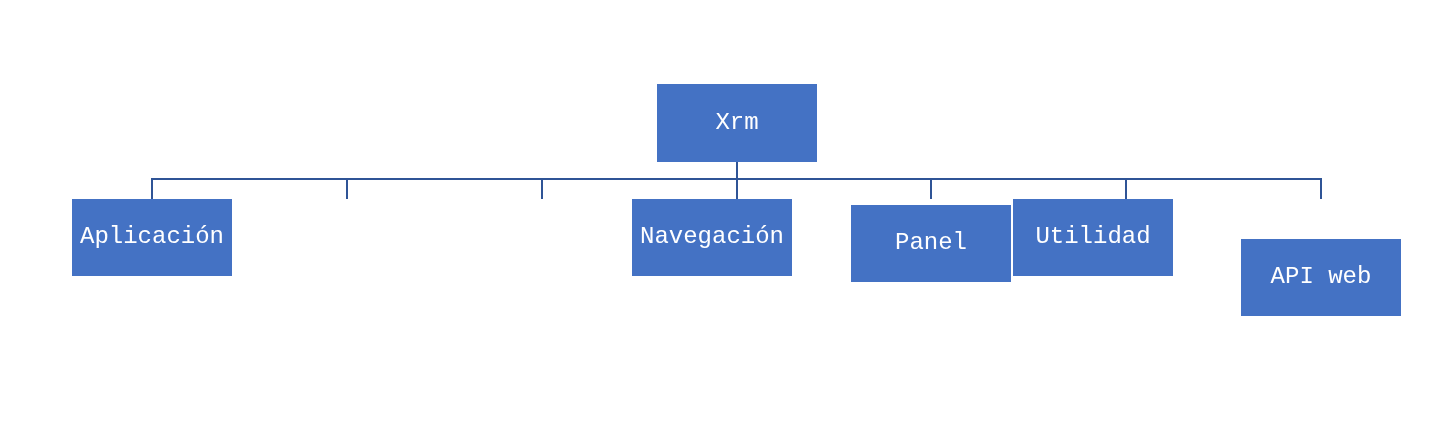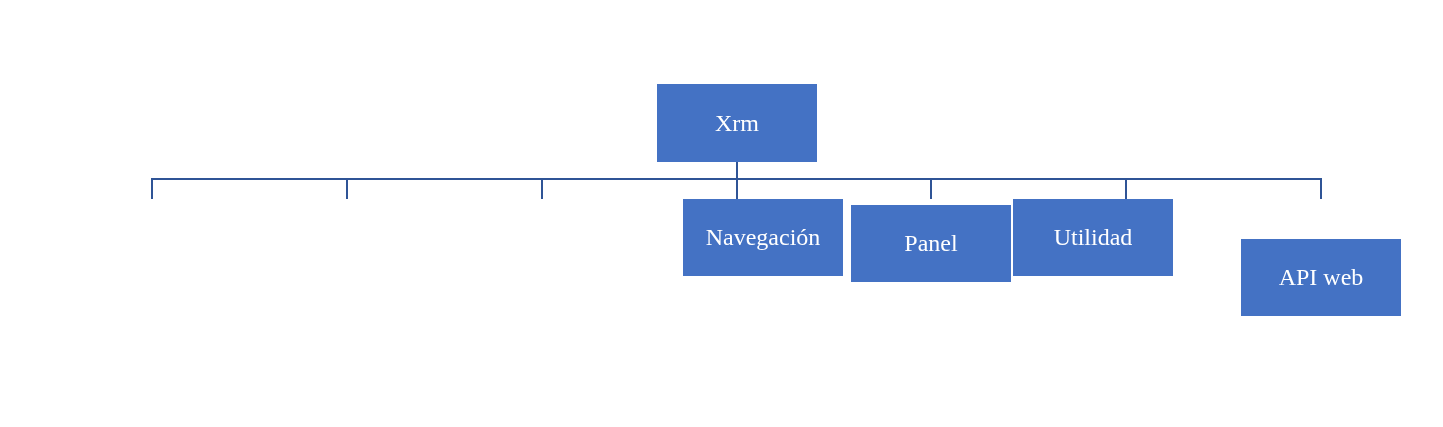--- a/index.html
+++ b/index.html
@@ -6,21 +6,21 @@
     margin: 0;
     padding: 0;
     background: #ffffff;
   }
   .canvas {
     position: relative;
     width: 1443px;
     height: 427px;
     background: #ffffff;
     overflow: hidden;
-    font-family: Liberation Serif, serif;
+    font-family: Liberation Mono, monospace;
     border-radius: 26px;
   }
   .node {
     position: absolute;
     background: var(--node-fill, #4472C4);
     color: var(--node-text, #ffffff);
     display: flex;
     align-items: center;
     justify-content: center;
     font-size: 24px;
@@ -36,21 +36,21 @@
   .connector {
     position: absolute;
     background: var(--connector, #2F5496);
   }
   
   .root-node      { left: 657px; top: 84px;  width: 160px; height: 78px; }
   .child          { top: 199px;  width: 160px; height: 77px; }
   .child-0 { left: 72px; }
   .child-1 { left: 267px; }
   .child-2 { left: 462px; }
-  .child-3 { left: 683px; }
+  .child-3 { left: 632px; }
   .child-4 { left: 851px; margin-top: 6px; }
   .child-5 { left: 1013px; }
   .child-6 { left: 1241px; margin-top: 40px; }
   
   .rail      { left: 151px; top: 178px; width: 1171px; height: 2px; }
   .stub-root { left: 736px; top: 162px; width: 2px;  height: 37px; }
   .drop      { top: 179px; width: 2px; height: 20px; }
   .drop-0 { left: 151px; }
   .drop-1 { left: 346px; }
   .drop-2 { left: 541px; }
@@ -69,20 +69,23 @@
 
   <div class="connector stub-root"></div>
   <div class="connector rail"></div>
   <div class="connector drop drop-0"></div>
   <div class="connector drop drop-1"></div>
   <div class="connector drop drop-2"></div>
   <div class="connector drop drop-4"></div>
   <div class="connector drop drop-5"></div>
   <div class="connector drop drop-6"></div>
 
+  <div class="node child child-0">
+    <span>Aplicación</span>
+  </div>
   <div class="node child child-3">
     <span>Navegación</span>
   </div>
   <div class="node child child-4">
     <span>Panel</span>
   </div>
   <div class="node child child-5">
     <span>Utilidad</span>
   </div>
   <div class="node child child-6">

